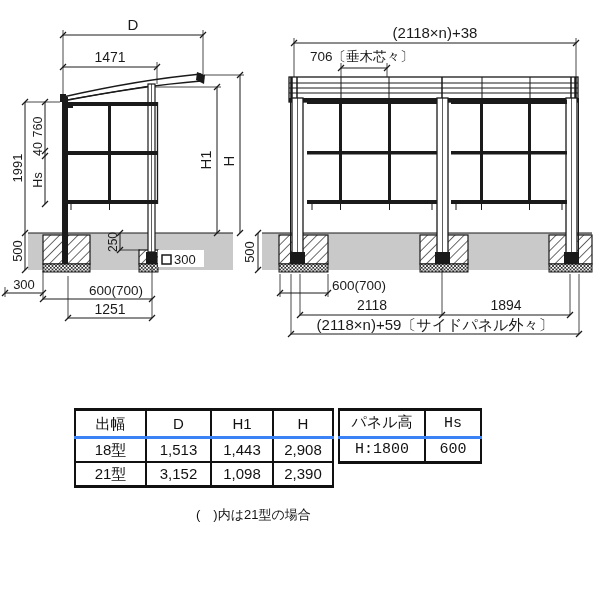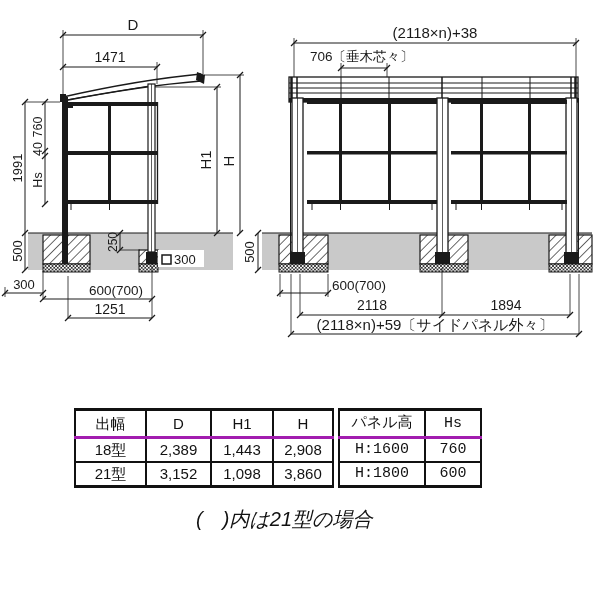--- a/index.html
+++ b/index.html
@@ -4,25 +4,25 @@
 <style>
   html,body{margin:0;padding:0;background:#ffffff;}
   .canvas{position:relative;width:600px;height:600px;background:#ffffff;overflow:hidden;
           font-family:"Liberation Sans","DejaVu Sans",sans-serif;color:#1a1a1a;}
   svg{position:absolute;left:0;top:0;}
   svg text{font-family:"Liberation Sans","DejaVu Sans",sans-serif;fill:#1a1a1a;}
   table.tbl{position:absolute;border-collapse:collapse;font-size:15px;color:#111;
             table-layout:fixed;}
   table.tbl td,table.tbl th{border:2px solid #111;text-align:center;font-weight:normal;
             padding:0;height:22px;line-height:22px;background:#fff;white-space:nowrap;}
-  table.tbl tr.hd th{border-bottom:3px solid #a21caf;height:25px;line-height:25px;}
+  table.tbl tr.hd th{border-bottom:3px solid #3b82f6;height:25px;line-height:25px;}
   table.tbl{border-top:3px solid #111;border-bottom:3px solid #111;}
   #spec{left:74px;top:408px;}
   #panel{left:338px;top:408px;font-family:Liberation Mono, monospace;}
-  .note{position:absolute;left:196px;top:506px;font-size:20px;color:#111;font-style:italic;}
+  .note{position:absolute;left:196px;top:506px;font-size:13px;color:#111;}
 </style>
 </head>
 <body>
 
 <div class="canvas">
 
 <svg width="600" height="400" viewBox="0 0 600 400">
   <defs>
     <pattern id="ph" patternUnits="userSpaceOnUse" width="6.5" height="6.5" patternTransform="rotate(45)">
       <rect width="6.5" height="6.5" fill="#ffffff"></rect>
@@ -252,44 +252,40 @@
 <table class="tbl" id="spec">
   <tbody>
         <tr class="hd">
     <th style="width:69px">出幅</th>
     <th style="width:63px">D</th>
     <th style="width:60px">H1</th>
     <th style="width:58px">H</th>
   </tr>
   <tr>
     <td>18型</td>
-    <td>2,389</td>
+    <td>1,513</td>
     <td>1,443</td>
     <td>2,908</td>
   </tr>
   <tr>
     <td>21型</td>
     <td>3,152</td>
     <td>1,098</td>
-    <td>3,860</td>
+    <td>2,390</td>
   </tr>
 </tbody>
     </table>
 
 <table class="tbl" id="panel">
   <tbody>
         <tr class="hd">
     <th style="width:84px">パネル高</th>
     <th style="width:54px">Hs</th>
   </tr>
   <tr>
-    <td>H:1600</td>
-    <td>760</td>
-  </tr>
-  <tr>
     <td>H:1800</td>
     <td>600</td>
   </tr>
 </tbody>
     </table>
 
 <div class="note">(　)内は21型の場合</div>
 
 </div>
 

